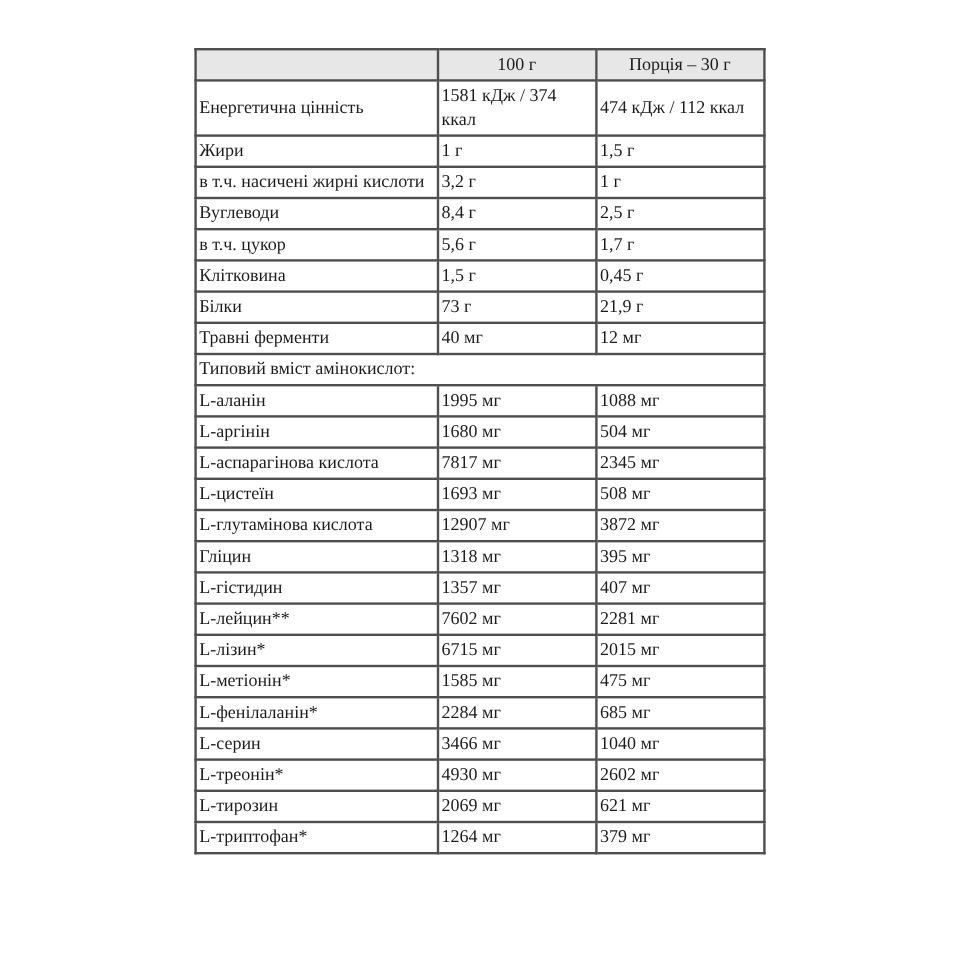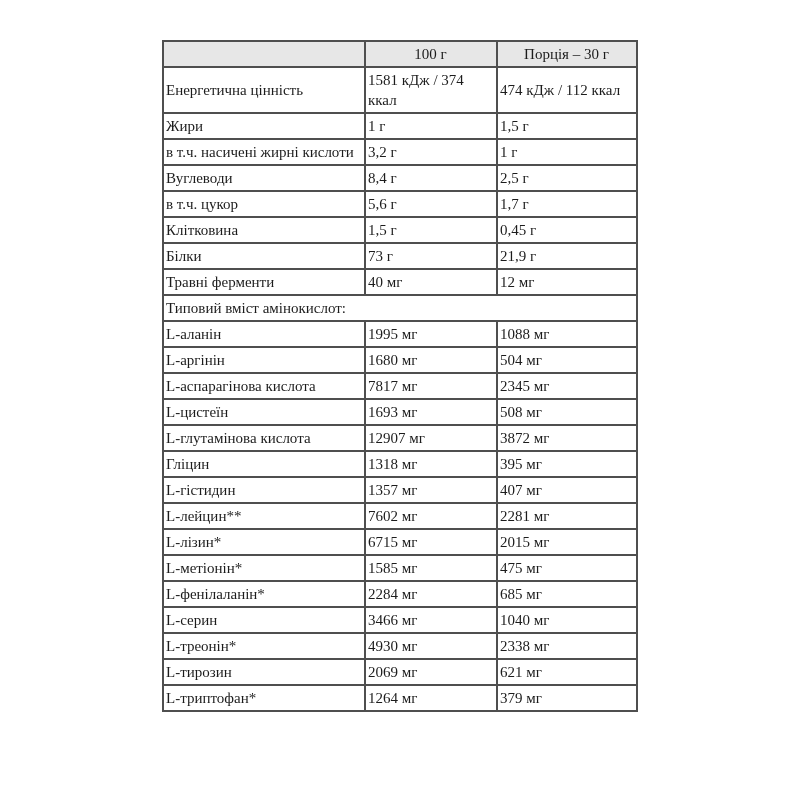--- a/index.html
+++ b/index.html
@@ -175,21 +175,21 @@
         <td>685 мг</td>
       </tr>
       <tr class="s">
         <td>L-серин</td>
         <td>3466 мг</td>
         <td>1040 мг</td>
       </tr>
       <tr class="s">
         <td>L-треонін*</td>
         <td>4930 мг</td>
-        <td>2338 мг</td>
+        <td>2602 мг</td>
       </tr>
       <tr class="s">
         <td>L-тирозин</td>
         <td>2069 мг</td>
         <td>621 мг</td>
       </tr>
       <tr class="s">
         <td>L-триптофан*</td>
         <td>1264 мг</td>
         <td>379 мг</td>

